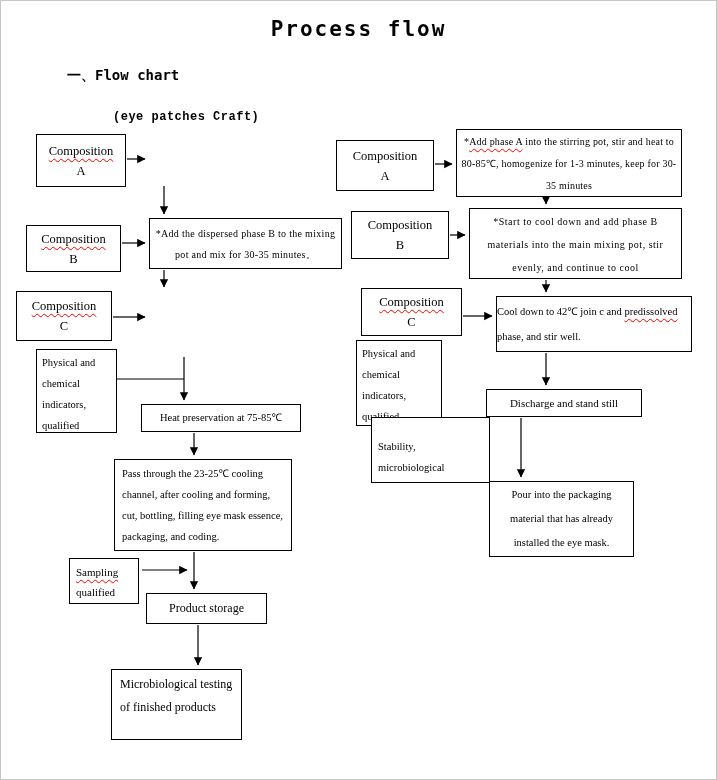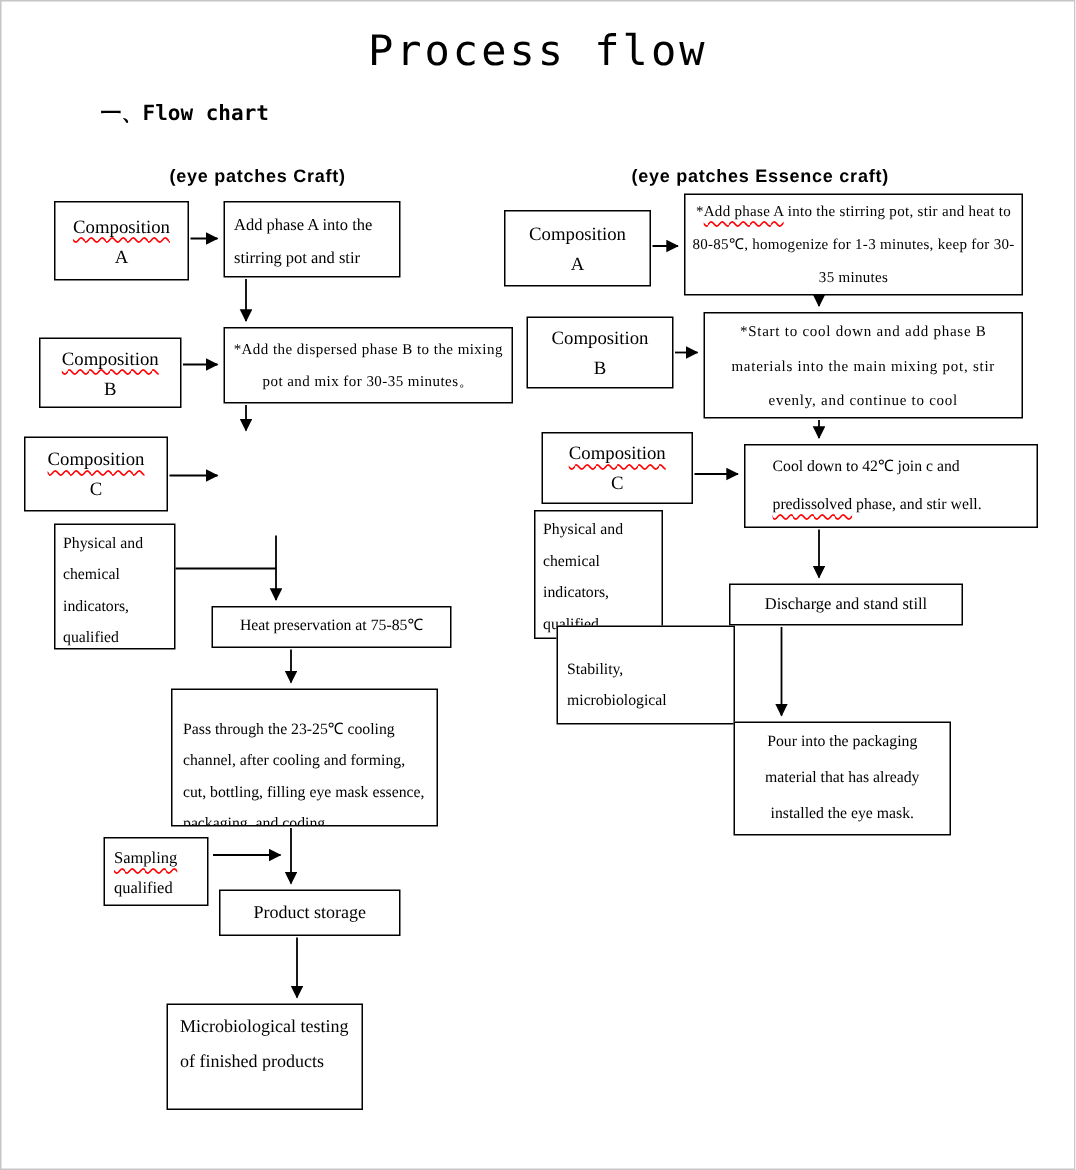--- a/index.html
+++ b/index.html
@@ -6,28 +6,28 @@
   html,body { background:#ffffff; }
   #canvas {
     position:relative; width:717px; height:780px;
     background:#ffffff; border:1px solid #c6c6c6;
     font-family:"Liberation Serif", serif; color:#000;
     overflow:hidden;
   }
   #title {
     position:absolute; left:0; right:0; top:16px;
     text-align:center; font-family:"DejaVu Sans Mono", monospace;
-    font-weight:normal; font-size:28px; letter-spacing:2px;
+    font-weight:bold; font-size:21px; letter-spacing:2px;
   }
   #section-heading {
     position:absolute; left:66px; top:66px;
     font-family:"DejaVu Sans Mono", monospace; font-weight:bold; font-size:14px;text-align:right;
   }
   .col-header {
-    position:absolute; font-family:Liberation Sans, sans-serif;
+    position:absolute; font-family:Liberation Mono, monospace;
     font-weight:bold; font-size:12px; letter-spacing:0.5px;
   }
   #left-header { left:112px; top:109px; }
   #right-header { left:420px; top:109px; }
   .box {
     position:absolute; border:1px solid #000; background:#fff;
     font-size:10.5px; line-height:21px; overflow:hidden;
   }
   .comp {
     display:flex; flex-direction:column; align-items:center; justify-content:center;
@@ -45,30 +45,26 @@
   #arrows line { stroke:#000; stroke-width:1.2; }
 </style>
 </head>
 <body>
 
 <div id="canvas">
 
   <div id="title">Process flow</div>
   <div id="section-heading">一、Flow chart</div>
   <div id="left-header" class="col-header">(eye patches Craft)</div>
-  <div id="right-header" class="col-header">(eye patches Essence craft)</div>
 
   <div class="box comp" style="left:35px;top:133px;width:90px;height:53px">
     <div><span class="sq">Composition</span></div>
     <div>A</div>
   </div>
 
-  <div class="box" style="left:148px;top:133px;width:118px;height:51px;padding:4px 6px;font-size:11px;line-height:22px">
-    <span>Add phase A into the stirring pot and stir</span>
-  </div>
 
   <div class="box comp" style="left:25px;top:224px;width:95px;height:47px">
     <div><span class="sq">Composition</span></div>
     <div>B</div>
   </div>
 
   <div class="box center" style="left:148px;top:217px;width:193px;height:51px;padding:4px 4px;font-size:10px;letter-spacing:0.3px;line-height:21px">
     <span>*Add the dispersed phase B to the mixing pot and mix for 30-35 minutes。</span>
   </div>
 
@@ -79,21 +75,21 @@
 
 
   <div class="box" style="left:35px;top:348px;width:81px;height:84px;padding:2px 5px">
     <span>Physical and chemical indicators, qualified</span>
   </div>
 
   <div class="box center" style="left:140px;top:403px;width:160px;height:28px;line-height:26px">
     <span>Heat preservation at 75-85℃</span>
   </div>
 
-  <div class="box" style="left:113px;top:458px;width:178px;height:92px;padding:16px 7px">
+  <div class="box" style="left:113px;top:458px;width:178px;height:92px;padding:3px 7px">
     <span>Pass through the 23-25℃ cooling channel, after cooling and forming, cut, bottling, filling eye mask essence, packaging, and coding.</span>
   </div>
 
   <div class="box center" style="left:145px;top:592px;width:121px;height:31px;font-size:12px;line-height:29px">
     <span>Product storage</span>
   </div>
 
   <div class="box" style="left:68px;top:557px;width:70px;height:46px;padding:3px 6px;font-size:11px;line-height:20px">
     <span class="sq">Sampling</span><span> qualified</span>
   </div>
@@ -118,21 +114,21 @@
 
   <div class="box center" style="left:468px;top:207px;width:213px;height:71px;padding:1px 4px;font-size:10px;letter-spacing:0.5px;line-height:23px">
     <span>*Start to cool down and add phase B materials into the main mixing pot, stir evenly, and continue to cool</span>
   </div>
 
   <div class="box comp" style="left:360px;top:287px;width:101px;height:48px">
     <div><span class="sq">Composition</span></div>
     <div>C</div>
   </div>
 
-  <div class="box" style="left:495px;top:295px;width:196px;height:56px;padding:2px 18px;line-height:25px">
+  <div class="box" style="left:495px;top:295px;width:196px;height:56px;padding:2px 0;line-height:25px">
     <span>Cool down to 42℃ join c and </span><span class="sq">predissolved</span><span> phase, and stir well.</span>
   </div>
 
   <div class="box" style="left:355px;top:339px;width:86px;height:86px;padding:2px 5px">
     <span>Physical and chemical indicators, qualified</span>
   </div>
 
   <div class="box center" style="left:485px;top:388px;width:156px;height:28px;font-size:11px;line-height:26px">
     <span>Discharge and stand still</span>
   </div>

